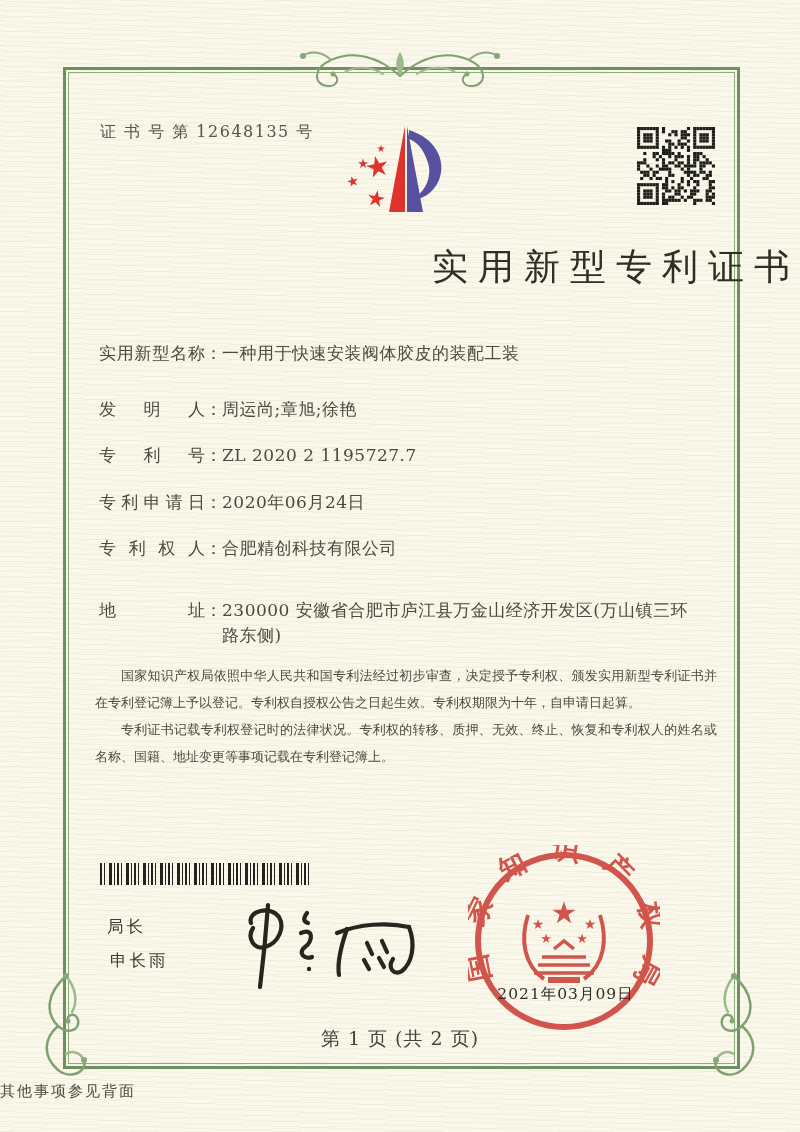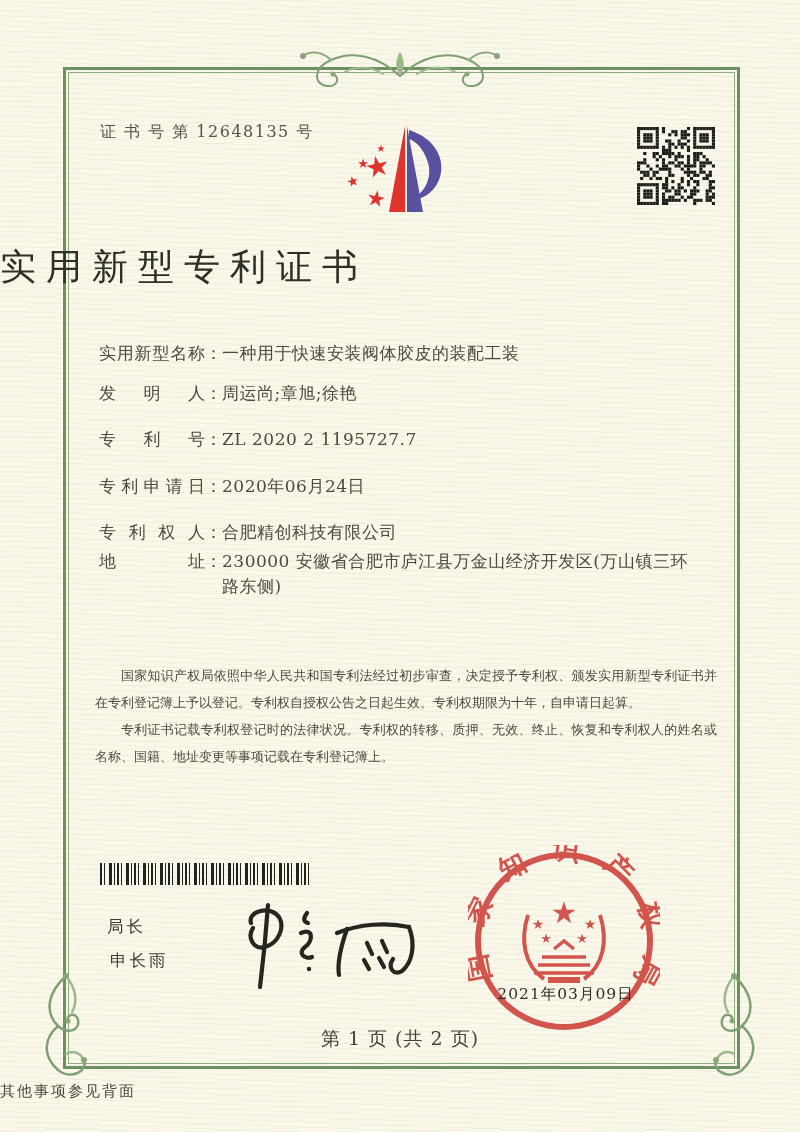--- a/index.html
+++ b/index.html
@@ -23,21 +23,21 @@
     content:"";position:absolute;inset:2px;border:1px solid #8dab7c;
   }
   .cert-no{
     position:absolute;left:100px;top:122px;
     font-size:16px;letter-spacing:1.5px;color:#55534a;
   }
   .logo-wrap{position:absolute;left:335px;top:112px;width:130px;height:115px;}
   .qr-wrap{position:absolute;left:637px;top:127px;width:78px;height:78px;}
   .title{
     position:absolute;left:0;top:243px;width:800px;
-    text-align:left;font-size:36px;letter-spacing:10px;
+    text-align:right;font-size:36px;letter-spacing:10px;
     color:#2f2e27;font-weight:500;
   }
   .fields{position:absolute;left:99px;top:341px;width:620px;font-size:17px;}
   .row{line-height:24px;}
   .flabel{
     display:inline-block;width:106px;
     text-align:justify;text-align-last:justify;
     color:#4b4a3f;vertical-align:top;
   }
   .colon{color:#4b4a3f;}
@@ -438,33 +438,33 @@
       <rect x="23" y="23" width="1" height="1" fill="#1c1c1a"></rect>
       <rect x="8" y="24" width="1" height="1" fill="#1c1c1a"></rect>
       <rect x="9" y="24" width="1" height="1" fill="#1c1c1a"></rect>
       <rect x="18" y="24" width="1" height="1" fill="#1c1c1a"></rect>
       <rect x="24" y="24" width="1" height="1" fill="#1c1c1a"></rect>
     </svg>
 
   <div class="title">实用新型专利证书</div>
 
   <div class="fields">
-    <div class="row" style="margin-bottom:16px">
+    <div class="row" style="margin-bottom:32px">
       <span class="flabel">实用新型名称</span><span class="colon">：</span><span class="fvalue">一种用于快速安装阀体胶皮的装配工装</span>
     </div>
     <div class="row" style="margin-bottom:22px">
       <span class="flabel">发明人</span><span class="colon">：</span><span class="fvalue">周运尚;章旭;徐艳</span>
     </div>
     <div class="row" style="margin-bottom:23px">
       <span class="flabel">专利号</span><span class="colon">：</span><span class="fvalue">ZL 2020 2 1195727.7</span>
     </div>
     <div class="row" style="margin-bottom:22px">
       <span class="flabel">专利申请日</span><span class="colon">：</span><span class="fvalue">2020年06月24日</span>
     </div>
-    <div class="row" style="margin-bottom:5px">
+    <div class="row" style="margin-bottom:38px">
       <span class="flabel">专利权人</span><span class="colon">：</span><span class="fvalue">合肥精创科技有限公司</span>
     </div>
     <div class="row" style="margin-bottom:14px">
       <span class="flabel">地址</span><span class="colon">：</span><span class="fvalue addr">230000 安徽省合肥市庐江县万金山经济开发区(万山镇三环路东侧)</span>
     </div>
   </div>
 
   <div class="paras">
     <p>国家知识产权局依照中华人民共和国专利法经过初步审查，决定授予专利权、颁发实用新型专利证书并在专利登记簿上予以登记。专利权自授权公告之日起生效。专利权期限为十年，自申请日起算。</p>
     <p>专利证书记载专利权登记时的法律状况。专利权的转移、质押、无效、终止、恢复和专利权人的姓名或名称、国籍、地址变更等事项记载在专利登记簿上。</p>

